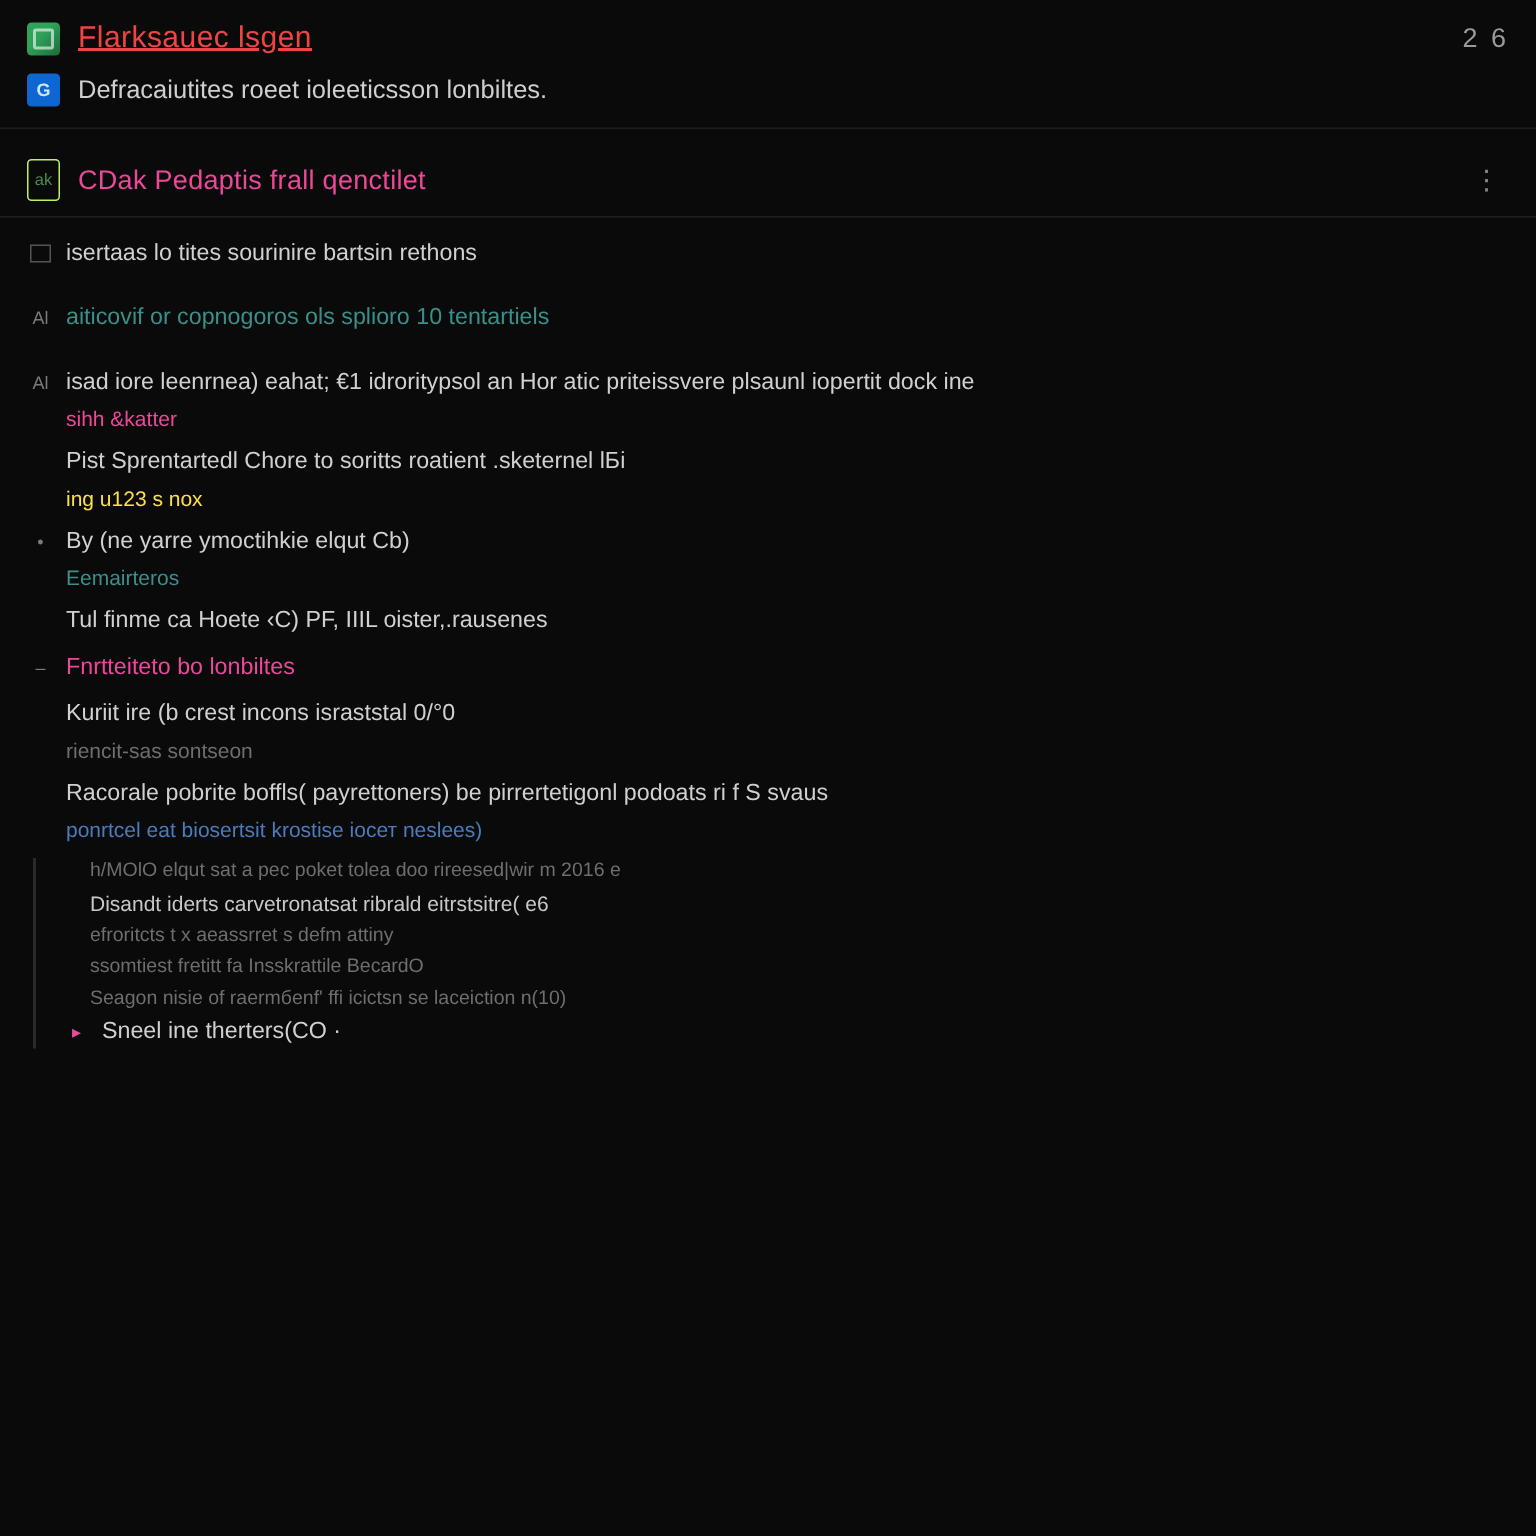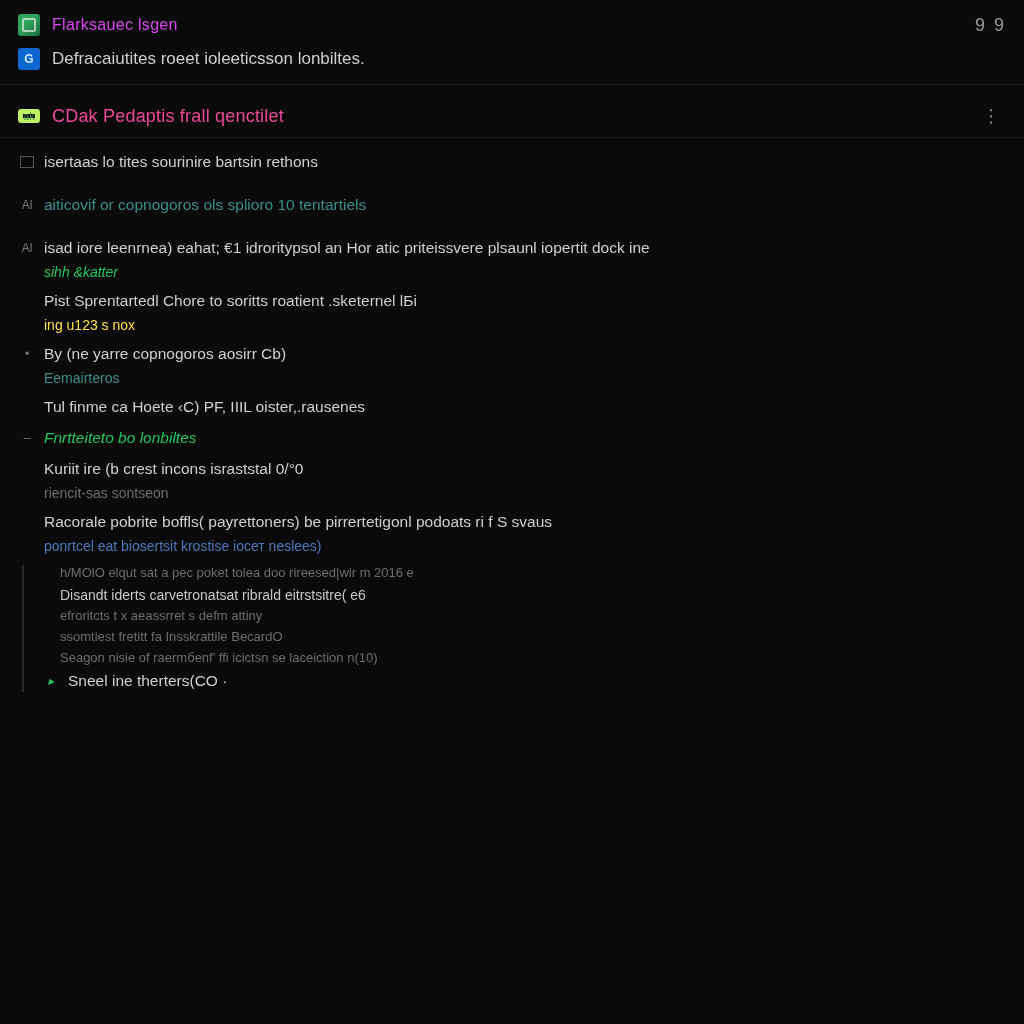--- a/index.html
+++ b/index.html
@@ -26,22 +26,23 @@
     background: linear-gradient(135deg,#2fa35a 40%,#1c6b3a 100%);
     border-radius: 3px;
     position: relative;
   }
   .titlebar .app-icon::after{
     content:""; position:absolute; inset:4px;
     border:2px solid rgba(255,255,255,.6);
     border-radius:2px;
   }
   .titlebar .title {
-    font-size: 16px; color:#d946ef; letter-spacing:.3px;
+    font-size: 20px; color:#ef4444; letter-spacing:.3px;
     flex:1;
+    text-decoration:underline;
   }
   .titlebar .counter {
     color:#9a9a9a; font-size:18px; letter-spacing:2px;
   }
   
   .subtitlebar {
     display:flex; align-items:center;
     padding: 4px 18px 14px 18px;
     gap:12px;
     border-bottom:1px solid #1e1e1e;
@@ -57,22 +58,22 @@
     font-size:17px; color:#cfcfcf;
   }
   
   .section-header {
     display:flex; align-items:center;
     padding: 20px 18px 10px 18px;
     gap:12px;
     border-bottom:1px solid #1e1e1e;
   }
   .section-header .sec-icon {
-    width:22px;height:14px;
-    border:5px solid #bef264;
+    width:22px;height:28px;
+    border:1px solid #bef264;
     border-radius:3px;
     display:flex;align-items:center;justify-content:center;
     color:#4a8a52;font-size:11px;
   }
   .section-header .sec-title{
     font-size:18px;color:#ec4899;letter-spacing:.2px;
     flex:1;
   }
   .section-header .menu-dots{
     color:#888; font-size:18px; padding:0 6px;
@@ -100,21 +101,21 @@
     width:12px;height:12px;border:1px solid #777;border-radius:50%;margin-top:4px;
   }
   .bullet.radio.on::after{content:"";display:block;width:6px;height:6px;background:#9db4ff;border-radius:50%;margin:2px auto;}
   .maintext {
     color:#d0d0d0; font-size:15.5px; line-height:1.35;
   }
   .subtext {
     margin-left:24px; margin-top:4px;
     font-size:14px; line-height:1.3;
   }
-  .c-green  { color:#22c55e;font-style:italic; }
+  .c-green  { color:#ec4899; }
   .c-teal   { color:#3a8f8a; }
   .c-yellow { color:#fde047; }
   .c-dim    { color:#6e6e6e; }
   .c-link   { color:#4a7bbd; }
   .row.tight { padding-top:4px; }
   .divider { height:12px; }
   .block {
     border-left:2px solid #2a2a2a;
     margin-left:10px; padding-left:12px;
     margin-top:10px;
@@ -122,21 +123,21 @@
   .small { font-size:13px; }
 </style>
 </head>
 <body>
 
 <div class="window">
 
   <div class="titlebar">
     <div class="app-icon"></div>
     <div class="title">Flarksauec lsgen</div>
-    <div class="counter">9 9</div>
+    <div class="counter">2 6</div>
   </div>
 
   <div class="subtitlebar">
     <div class="sub-icon">G</div>
     <div class="subtitle">Defracaiutites roeet ioleeticsson lonbiltes.</div>
   </div>
 
   <div class="section-header">
     <div class="sec-icon">ak</div>
     <div class="sec-title">CDak Pedaptis frall qenctilet</div>
@@ -175,21 +176,21 @@
       <div class="line1">
         <span class="bullet"></span>
         <span class="maintext">Pist Sprentartedl Chore to soritts roatient .sketernel lБi</span>
       </div>
       <div class="subtext c-yellow">ing u123 s nox</div>
     </div>
 
     <div class="row">
       <div class="line1">
         <span class="bullet">•</span>
-        <span class="maintext">By (ne yarre copnogoros aosirr Cb)</span>
+        <span class="maintext">By (ne yarre ymoctihkie elqut Cb)</span>
       </div>
       <div class="subtext c-teal">Eemairteros</div>
     </div>
 
     <div class="row">
       <div class="line1">
         <span class="bullet"></span>
         <span class="maintext">Tul finme ca Hoete ‹C) PF, IIIL oister,.rausenes</span>
       </div>
     </div>

